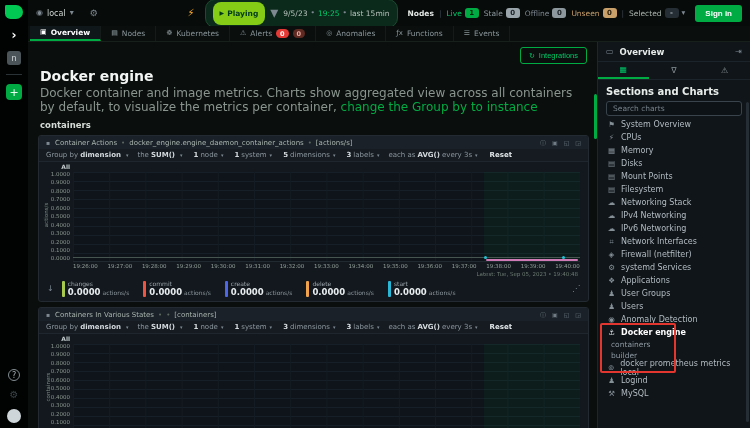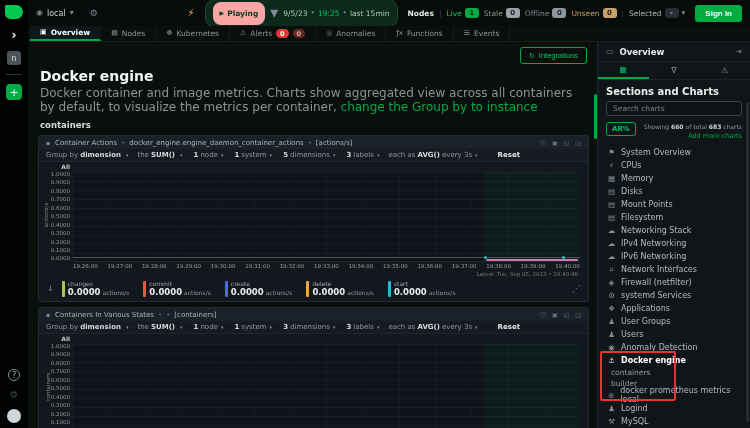--- a/index.html
+++ b/index.html
@@ -24,21 +24,21 @@
   
   .colwrap{flex:1;display:flex;flex-direction:column;min-width:0}
   .topbar{height:26px;background:#05090
 8;display:flex;align-items:center;padding:0 8px;gap:6px;flex:0 0 26px}
   .nodesel{display:flex;align-items:center;gap:4px;font-size:8px;color:#cfd6d2}
   .nodesel .ic{font-size:8px}
   .tb-gear{font-size:9px;margin-left:10px}
   .tb-right{margin-left:auto;display:flex;align-items:center;gap:10px}
   .news{color:#f9a825;font-size:10px}
   .playwrap{display:flex;align-items:center;gap:5px;background:#0b2a1b;border:1px solid #1d4930;border-radius:10px;padding:2px 7px}
-  .playpill{display:flex;align-items:center;gap:3px;background:#fca5a5;color:#02391d;font-weight:bold;font-size:7.5px;border-radius:8px;padding:7px 7px}
+  .playpill{display:flex;align-items:center;gap:3px;background:#84cc16;color:#02391d;font-weight:bold;font-size:7.5px;border-radius:8px;padding:7px 7px}
   .playpill .ic{font-size:6px}
   .datebits{font-size:7.5px;color:#b8c2bd;display:flex;gap:3px;align-items:center}
   .datebits .time{color:#00c868}
   .nodesgrp{display:flex;align-items:center;gap:5px;font-size:7.5px}
   .ng-label{font-weight:bold;color:#e5eae7}
   .pipe{color:#3c4750}
   .st{display:flex;align-items:center;gap:3px}
   .badge{min-width:14px;padding:0 3px;height:10px;border-radius:3px;font-size:7px;font-weight:bold;display:inline-flex;align-items:center;justify-content:center}
   .st.live .st-l{color:#00c868}.st.live .badge{background:#00ab44;color:#01270f}
   .st.stale .st-l{color:#8d989e}.st.stale .badge{background:#9aa5ab;color:#1b2125}
@@ -68,21 +68,21 @@
   .psub .lnk{color:#00ab44}
   .section-label{font-size:8.5px;font-weight:bold;color:#d6dcd8;padding:6px 10px 2px}
 
   
   .panel{margin:3px 8px 5px;background:#12181d;border:1px solid #232a31;border-radius:3px;overflow:hidden}
   .p-head{height:13px;background:#1a2128;display:flex;align-items:center;gap:5px;padding:0 7px;font-size:7px;color:#a9b4ae}
   .p-head .ic{font-size:6px}
   .p-title{display:flex;gap:4px;align-items:center;white-space:nowrap;overflow:hidden}
   .p-title .sep{color:#5b665f}
   .p-icons{margin-left:auto;display:flex;gap:6px;color:#707c85;font-size:7px}
-  .p-tools{height:13px;background:#151b21;border-bottom:1px solid #1f262d;display:flex;align-items:center;gap:12px;padding:0 7px;font-size:7px;color:#8d979e}
+  .p-tools{height:13px;background:#151b21;border-bottom:1px solid #1f262d;display:flex;align-items:center;gap:4px;padding:0 7px;font-size:7px;color:#8d979e}
   .toks{display:flex;gap:9px;align-items:center}
   .tok{display:flex;gap:2px;align-items:center}
   .tok .tb{color:#d4dade;font-weight:bold}
   .tok .ic{font-size:5px;margin-left:1px}
   .reset{margin-left:8px;color:#e3e8ea;font-weight:bold}
   .p-body{display:flex;padding:10px 8px 0 2px}
   .axis{width:32px;position:relative;flex:0 0 32px}
   .all{position:absolute;top:-9px;right:3px;font-size:6px;font-weight:bold;color:#c6cdd1}
   .ylab{position:absolute;left:-7px;top:40px;transform:rotate(-90deg);font-size:5.5px;color:#7f8a84}
   .yticks{height:90px;display:flex;flex-direction:column;justify-content:space-between;align-items:flex-end;padding-right:3px}
@@ -583,31 +583,20 @@
               <span class="ic">∇</span>
             </span>
           <span class="rs-tab">
               <span class="ic">⚠</span>
             </span>
         </div>
         <div class="rs-title">Sections and Charts</div>
         <div class="rs-search">
           <input type="text" placeholder="Search charts" style="">
         </div>
-        <div class="chiprow">
-          <span class="archip">AR%</span>
-          <span class="showwrap">
-            <span>Showing</span>
-            <b>660</b>
-            <span>of total</span>
-            <b>683</b>
-            <span>charts</span><br>
-            <span class="addmore">Add more charts</span>
-          </span>
-        </div>
         <div class="menu">
 
             <div class="mi">
               <span class="mi-ic ic">⚑</span>
               <span class="mi-lb">System Overview</span>
             </div>
 
             <div class="mi">
               <span class="mi-ic ic">⚡</span>
               <span class="mi-lb">CPUs</span>

